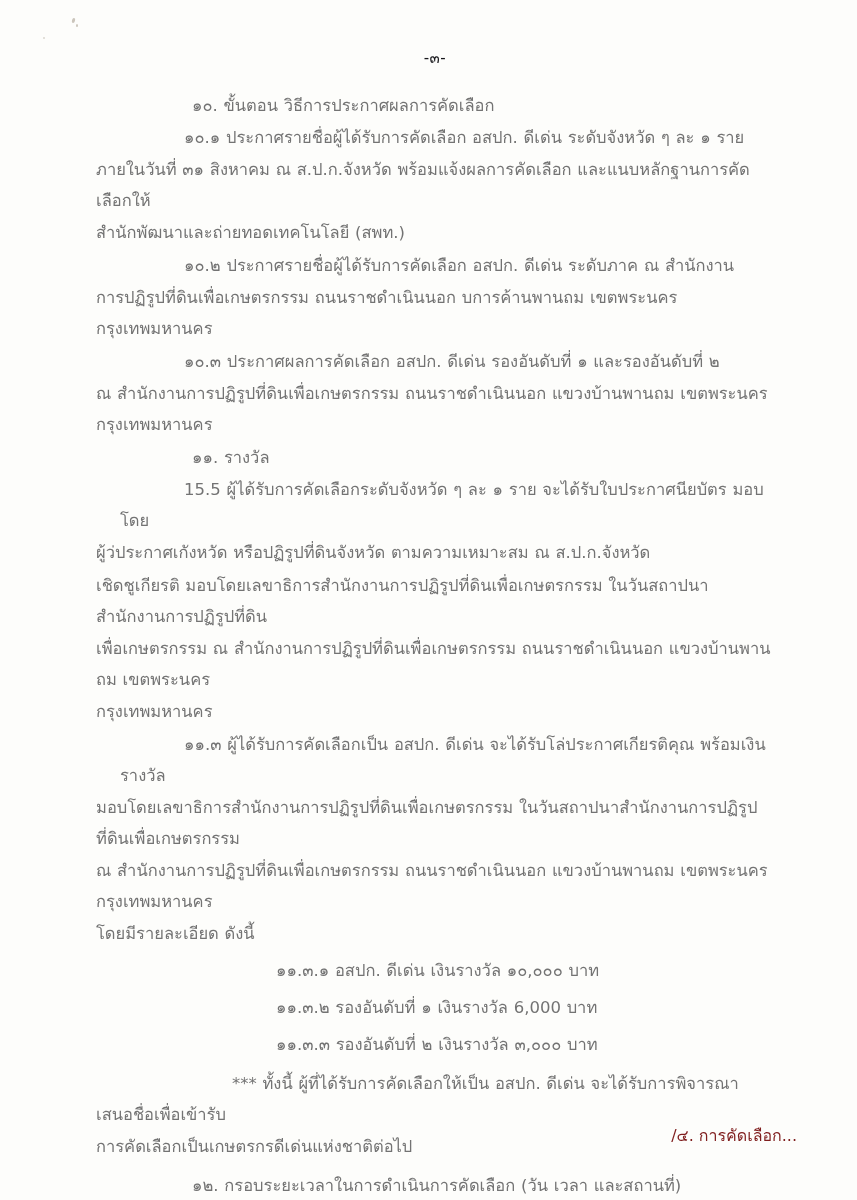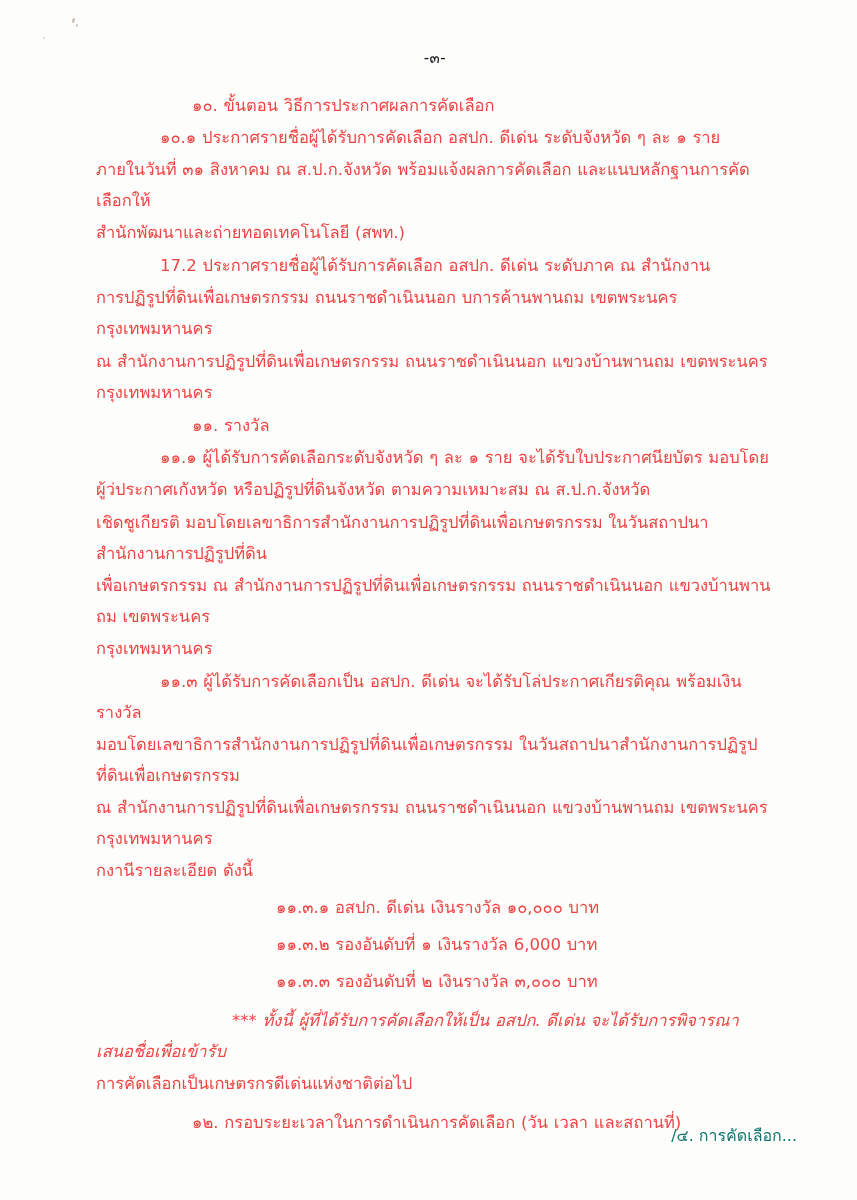--- a/index.html
+++ b/index.html
@@ -38,37 +38,37 @@
     text-align: center;
     font-size: 15px;
     color: #16161a;
     letter-spacing: .5px;
     margin-bottom: 20px;
   }
   p {
     margin: 0 0 1px 0;
     font-size: 16.5px;
     line-height: 31px;
-    color: #ef4444;
+    color: #737373;
     text-align: left;
     word-spacing: 0.5px;
   }
-  .ind-1 { text-indent: 64px; }
+  .ind-1 { text-indent: 64px; margin-left: 24px; }
   .ind-2 { text-indent: 96px; }
-  .ind-3 { text-indent: 136px; font-style: italic; }
+  .ind-3 { text-indent: 136px; }
   .ind-4 { text-indent: 180px; margin-top: 6px; }
   .block { margin-bottom: 2px; }
   .spacer-sm { height: 6px; }
 
   .footnote {
     position: absolute;
     right: 60px;
     bottom: 52px;
     font-size: 16px;
-    color: #0f766e;
+    color: #7f1d1d;
   }
 </style>
 </head>
 <body>
 
 <div class="page">
 
   <div class="speck s1"></div>
   <div class="speck s2"></div>
   <div class="speck s3"></div>
@@ -79,46 +79,47 @@
 
     <p class="ind-2">๑๐. ขั้นตอน วิธีการประกาศผลการคัดเลือก</p>
 
     <div class="block">
       <p class="ind-1">๑๐.๑ ประกาศรายชื่อผู้ได้รับการคัดเลือก อสปก. ดีเด่น ระดับจังหวัด ๆ ละ ๑ ราย</p>
       <p>ภายในวันที่ ๓๑ สิงหาคม ณ ส.ป.ก.จังหวัด พร้อมแจ้งผลการคัดเลือก และแนบหลักฐานการคัดเลือกให้</p>
       <p>สำนักพัฒนาและถ่ายทอดเทคโนโลยี (สพท.)</p>
     </div>
 
     <div class="block">
-      <p class="ind-1">17.2 ประกาศรายชื่อผู้ได้รับการคัดเลือก อสปก. ดีเด่น ระดับภาค ณ สำนักงาน</p>
+      <p class="ind-1">๑๐.๒ ประกาศรายชื่อผู้ได้รับการคัดเลือก อสปก. ดีเด่น ระดับภาค ณ สำนักงาน</p>
       <p>การปฏิรูปที่ดินเพื่อเกษตรกรรม ถนนราชดำเนินนอก บการค้านพานถม เขตพระนคร กรุงเทพมหานคร</p>
     </div>
 
     <div class="block">
+      <p class="ind-1">๑๐.๓ ประกาศผลการคัดเลือก อสปก. ดีเด่น รองอันดับที่ ๑ และรองอันดับที่ ๒</p>
       <p>ณ สำนักงานการปฏิรูปที่ดินเพื่อเกษตรกรรม ถนนราชดำเนินนอก แขวงบ้านพานถม เขตพระนครกรุงเทพมหานคร</p>
     </div>
 
     <p class="ind-2">๑๑. รางวัล</p>
 
     <div class="block">
-      <p class="ind-1">๑๑.๑ ผู้ได้รับการคัดเลือกระดับจังหวัด ๆ ละ ๑ ราย จะได้รับใบประกาศนียบัตร มอบโดย</p>
+      <p class="ind-1">15.5 ผู้ได้รับการคัดเลือกระดับจังหวัด ๆ ละ ๑ ราย จะได้รับใบประกาศนียบัตร มอบโดย</p>
       <p>ผู้ว่ประกาศเกังหวัด หรือปฏิรูปที่ดินจังหวัด ตามความเหมาะสม ณ ส.ป.ก.จังหวัด</p>
     </div>
 
     <div class="block">
       <p>เชิดชูเกียรติ มอบโดยเลขาธิการสำนักงานการปฏิรูปที่ดินเพื่อเกษตรกรรม ในวันสถาปนาสำนักงานการปฏิรูปที่ดิน</p>
       <p>เพื่อเกษตรกรรม ณ สำนักงานการปฏิรูปที่ดินเพื่อเกษตรกรรม ถนนราชดำเนินนอก แขวงบ้านพานถม เขตพระนคร</p>
       <p>กรุงเทพมหานคร</p>
     </div>
 
     <div class="block">
       <p class="ind-1">๑๑.๓ ผู้ได้รับการคัดเลือกเป็น อสปก. ดีเด่น จะได้รับโล่ประกาศเกียรติคุณ พร้อมเงินรางวัล</p>
       <p>มอบโดยเลขาธิการสำนักงานการปฏิรูปที่ดินเพื่อเกษตรกรรม ในวันสถาปนาสำนักงานการปฏิรูปที่ดินเพื่อเกษตรกรรม</p>
       <p>ณ สำนักงานการปฏิรูปที่ดินเพื่อเกษตรกรรม ถนนราชดำเนินนอก แขวงบ้านพานถม เขตพระนคร กรุงเทพมหานคร</p>
-      <p>กงานีรายละเอียด ดังนี้</p>
+      <p>โดยมีรายละเอียด ดังนี้</p>
     </div>
 
     <div class="block">
       <p class="ind-4">๑๑.๓.๑ อสปก. ดีเด่น เงินรางวัล ๑๐,๐๐๐ บาท</p>
       <p class="ind-4">๑๑.๓.๒ รองอันดับที่ ๑ เงินรางวัล 6,000 บาท</p>
       <p class="ind-4">๑๑.๓.๓ รองอันดับที่ ๒ เงินรางวัล ๓,๐๐๐ บาท</p>
     </div>
 
     <div class="spacer-sm"></div>
 

